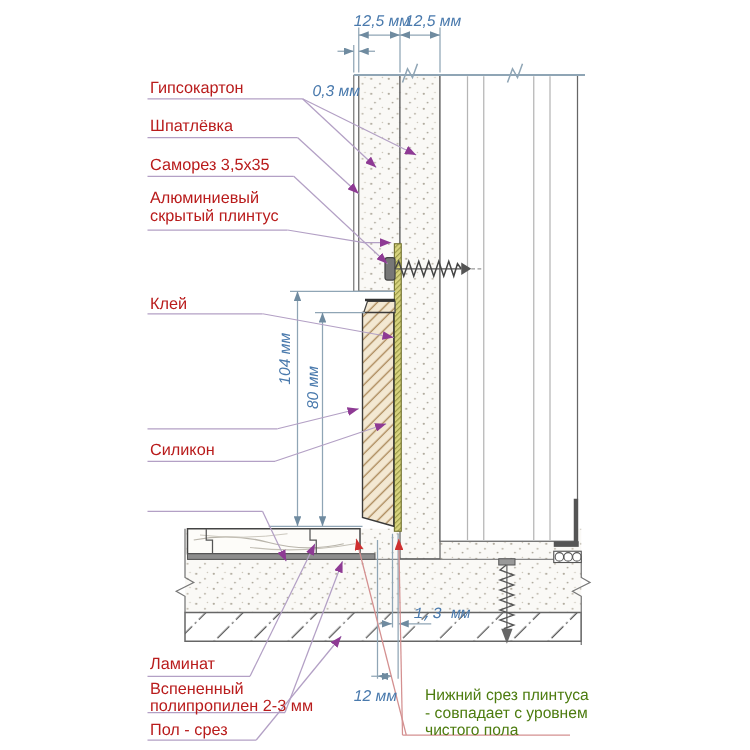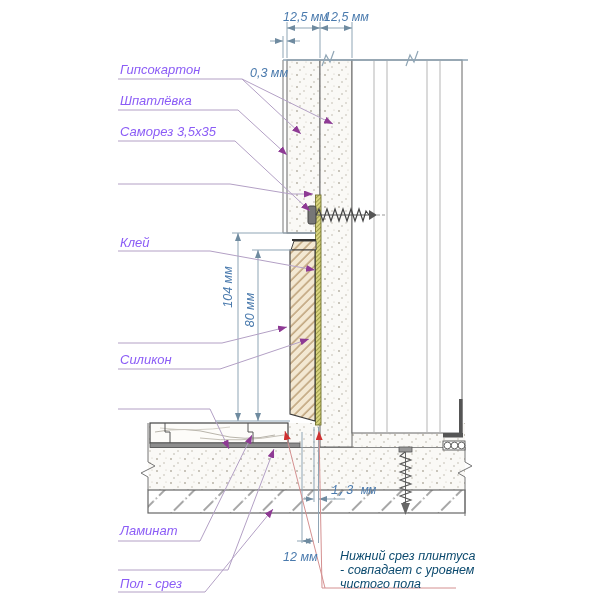--- a/index.html
+++ b/index.html
@@ -1,26 +1,26 @@
 <!DOCTYPE html>
 <html><head>
 <meta charset="utf-8">
 <style>
   html,body{margin:0;padding:0;background:#ffffff;}
   #stage{position:relative;width:600px;height:600px;background:#fff;overflow:hidden;
          font-family:"Liberation Sans", sans-serif;}
   #stage svg{position:absolute;left:0;top:0;}
-  .lbl{position:absolute;font-style:italic;font-size:13px;line-height:15px;
-       color:#8b5cf6;white-space:nowrap;z-index:3;}
+  .lbl{position:absolute;font-size:13px;line-height:15px;
+       color:#b91c1c;white-space:nowrap;z-index:3;}
   .lbl.wrap{white-space:normal;}
   .dim{position:absolute;font-style:italic;font-size:12.5px;color:#4a7aad;
        white-space:nowrap;z-index:3;}
   .dim.vert{transform:rotate(-90deg);transform-origin:center;width:60px;text-align:center;}
-  .note{position:absolute;font-style:italic;font-size:12.5px;line-height:14px;
-        color:#0c4a6e;width:138px;z-index:3;}
+  .note{position:absolute;font-size:12.5px;line-height:14px;
+        color:#4d7c0f;width:138px;z-index:3;}
 </style>
 </head>
 <body>
 
 <div id="stage">
 
   <svg width="600" height="600" viewBox="0 0 600 600">
     <defs>
       <pattern id="spk" width="14" height="12" patternUnits="userSpaceOnUse">
         <rect width="14" height="12" fill="#faf9f6"></rect>
@@ -180,20 +180,22 @@
   <div class="dim" style="left:324px;top:10px;width:40px;text-align:center;">12,5 мм</div>
   <div class="dim" style="left:250px;top:26px;width:42px;margin-top:40px;">0,3 мм</div>
   <div class="dim vert" style="left:198px;top:280px;">104 мм</div>
   <div class="dim vert" style="left:220px;top:303px;">80 мм</div>
   <div class="dim" style="left:331px;top:484px;font-family:Liberation Mono, monospace;">1,3 мм</div>
   <div class="dim" style="left:283px;top:550px;width:32px;text-align:right;">12 мм</div>
 
   <div class="lbl" style="left:120px;top:62px;">Гипсокартон</div>
   <div class="lbl" style="left:120px;top:93px;">Шпатлёвка</div>
   <div class="lbl" style="left:120px;top:124px;">Саморез 3,5x35</div>
+  <div class="lbl wrap" style="left:120px;top:150px;width:120px;">Алюминиевый скрытый плинтус</div>
   <div class="lbl" style="left:120px;top:235px;">Клей</div>
   <div class="lbl" style="left:120px;top:352px;">Силикон</div>
   <div class="lbl" style="left:120px;top:523px;text-align:center;">Ламинат</div>
+  <div class="lbl wrap" style="left:120px;top:544px;width:160px;line-height:13.5px;">Вспененный полипропилен 2-3 мм</div>
   <div class="lbl" style="left:120px;top:576px;">Пол - срез</div>
 
   <div class="note" style="left:340px;top:549px;">Нижний срез плинтуса - совпадает с уровнем чистого пола</div>
 
 </div>
 
 </body></html>

